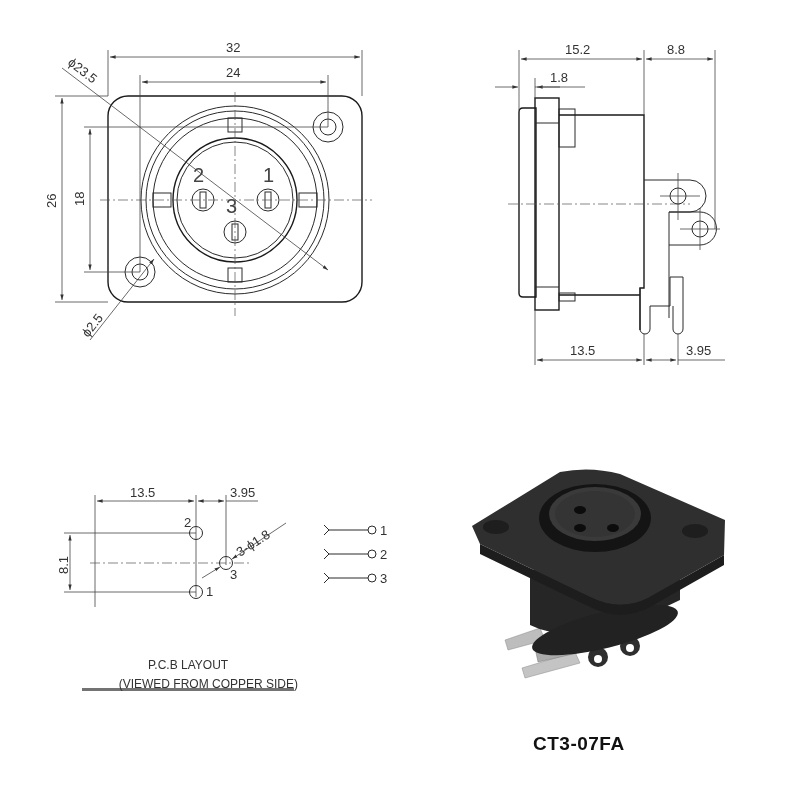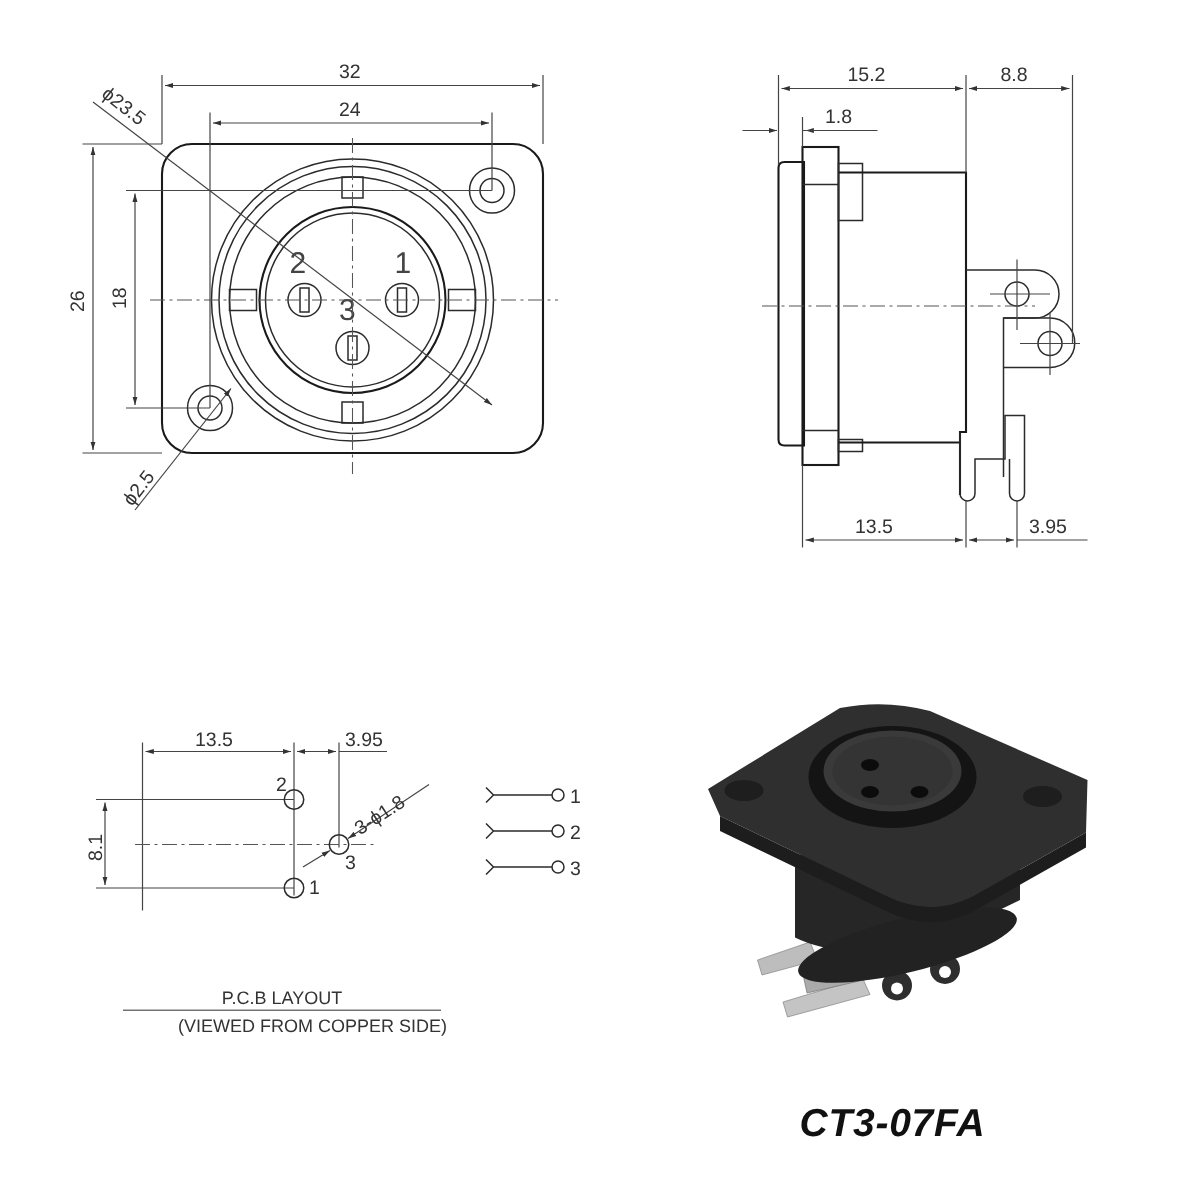--- a/index.html
+++ b/index.html
@@ -5,24 +5,24 @@
     html, body { margin: 0; padding: 0; background: #ffffff; }
     body { width: 800px; height: 800px; position: relative; overflow: hidden;
            font-family: "Liberation Sans", sans-serif; color: #333; }
     svg { position: absolute; left: 0; top: 0; }
     .ln { stroke: #2b2b2b; stroke-width: 1; fill: none; }
     .thk { stroke: #1a1a1a; stroke-width: 1.4; fill: none; }
     .dim { stroke: #444; stroke-width: 0.8; fill: none; }
     .ctr { stroke: #555; stroke-width: 0.7; fill: none; stroke-dasharray: 10 3 2 3; }
     .lbl { font-family: "Liberation Sans", sans-serif; font-size: 13px; fill: #333; }
     .pin { font-family: "Liberation Sans", sans-serif; font-size: 20px; fill: #444; }
-    #model-label { position: absolute; left: 533px; top: 733px; font-size: 26px;
-                   font-weight: bold; color: #111; letter-spacing: 0.5px; font-style: italic; }
+    #model-label { position: absolute; left: 533px; top: 733px; font-size: 19px;
+                   font-weight: bold; color: #111; letter-spacing: 0.5px; }
     #pcb-title { position: absolute; left: 82px; top: 658px; width: 212px; text-align: center;
-                 font-size: 12px; color: #333; border-bottom: 1px solid #737373; padding-bottom: 1px; }
+                 font-size: 12px; color: #333; border-bottom: 3px solid #737373; padding-bottom: 16px; }
     #pcb-sub { position: absolute; left: 78px; top: 677px; width: 220px; text-align: right;
                font-size: 12px; color: #333; }
   </style>
 </head>
 <body>
 
 <svg width="800" height="800" viewBox="0 0 800 800">
   <defs>
     <marker id="arr" viewBox="0 0 10 10" refX="10" refY="5" markerWidth="7" markerHeight="7" orient="auto-start-reverse">
       <path d="M0,2 L10,5 L0,8 z" fill="#333"></path>

